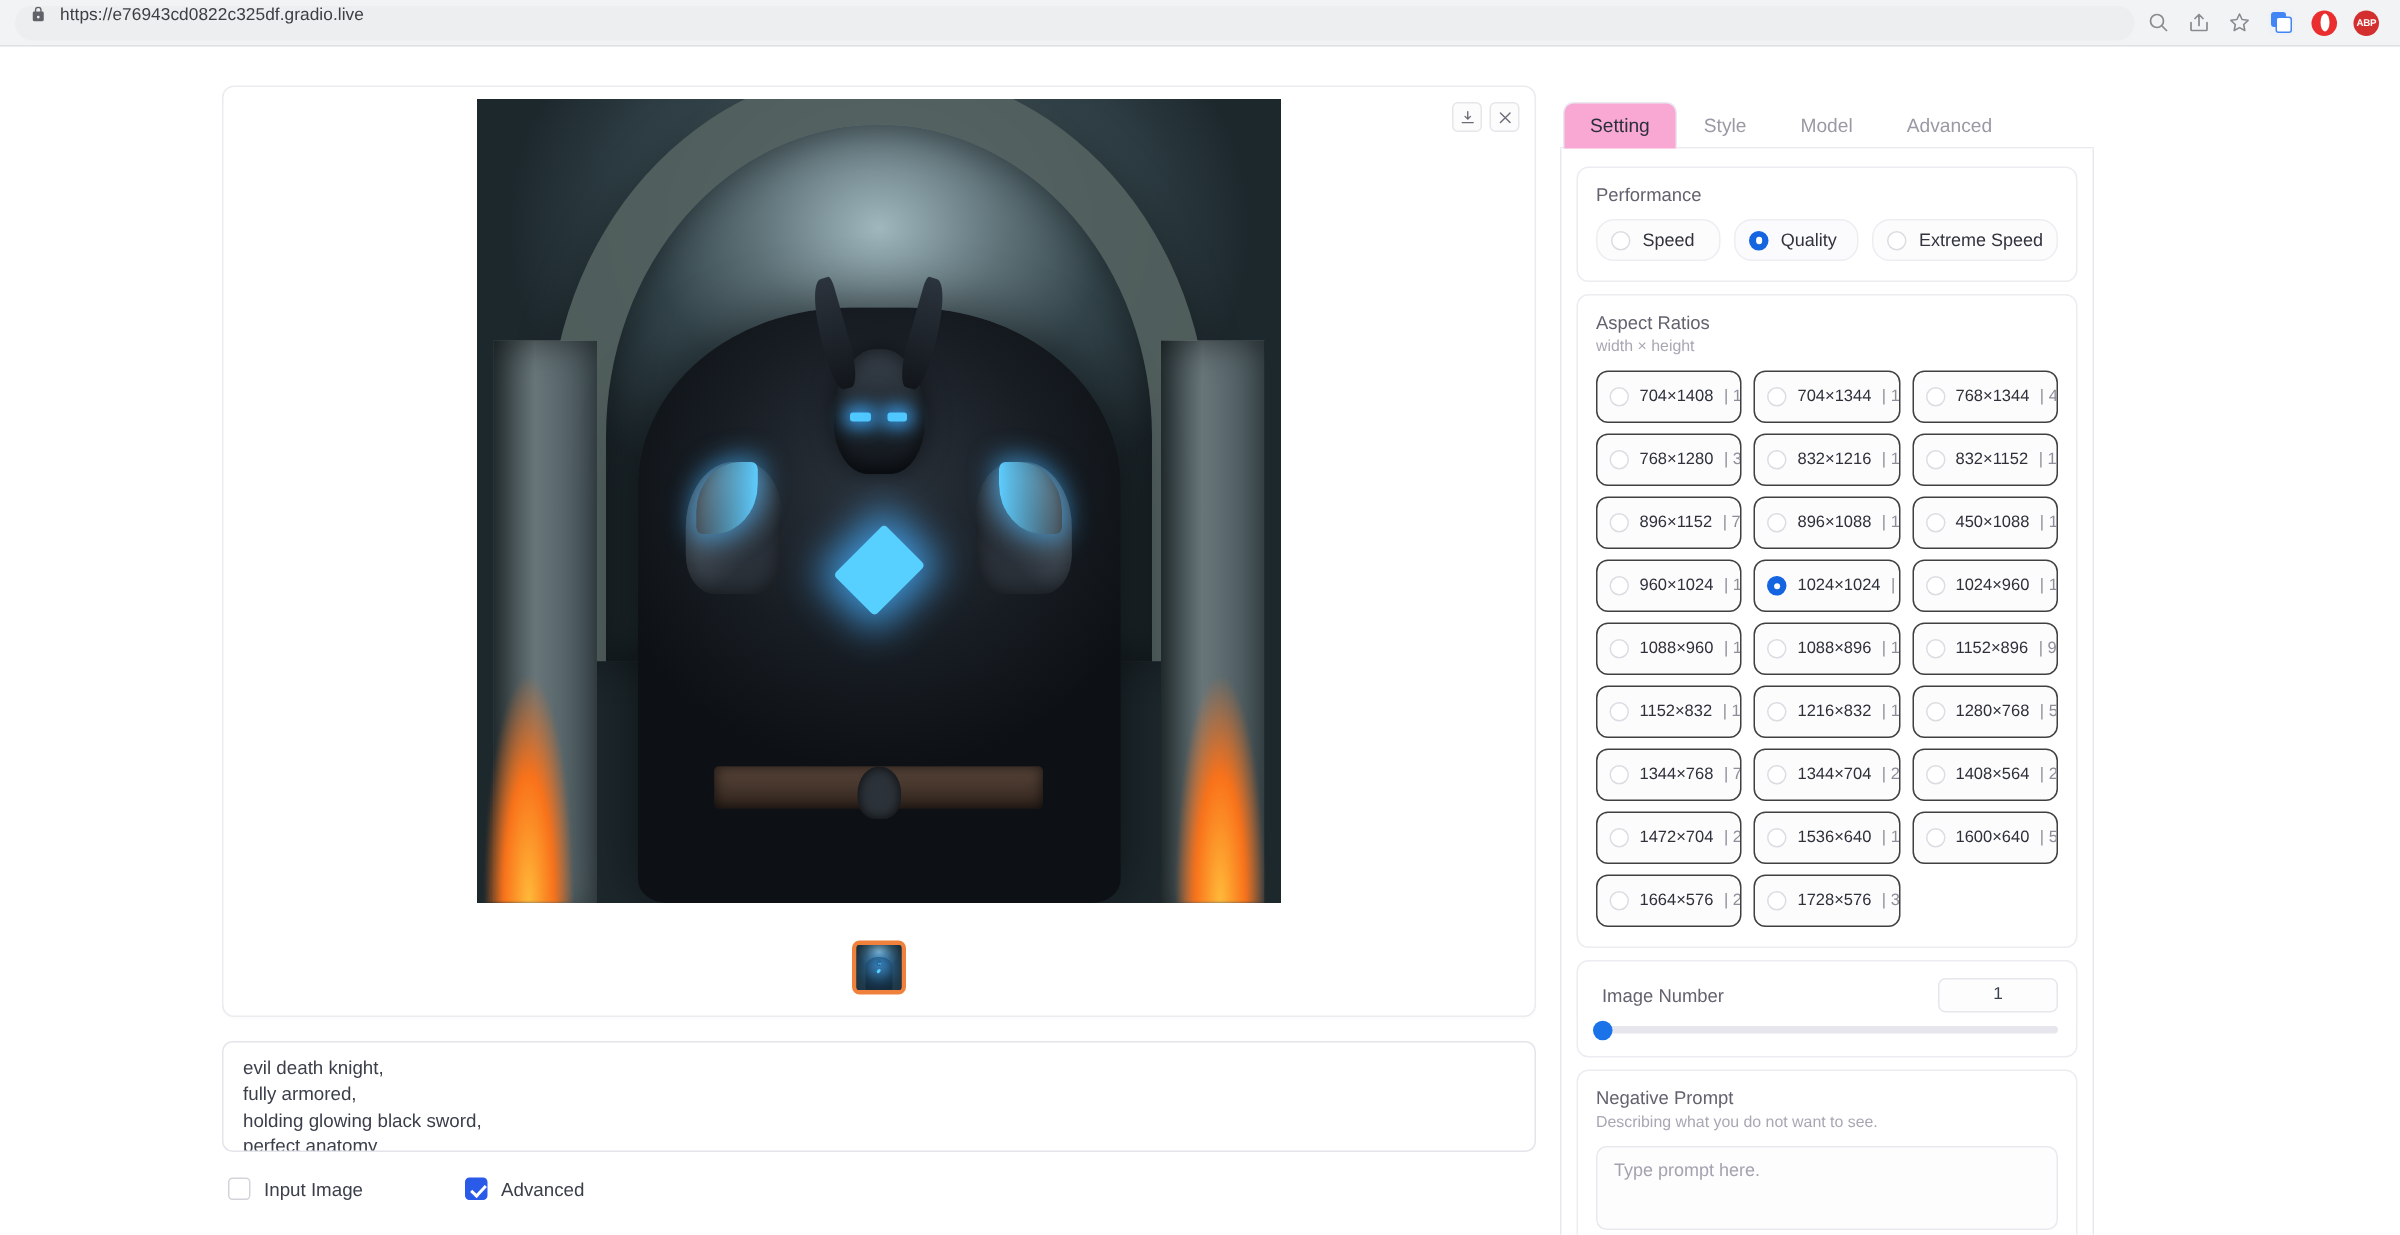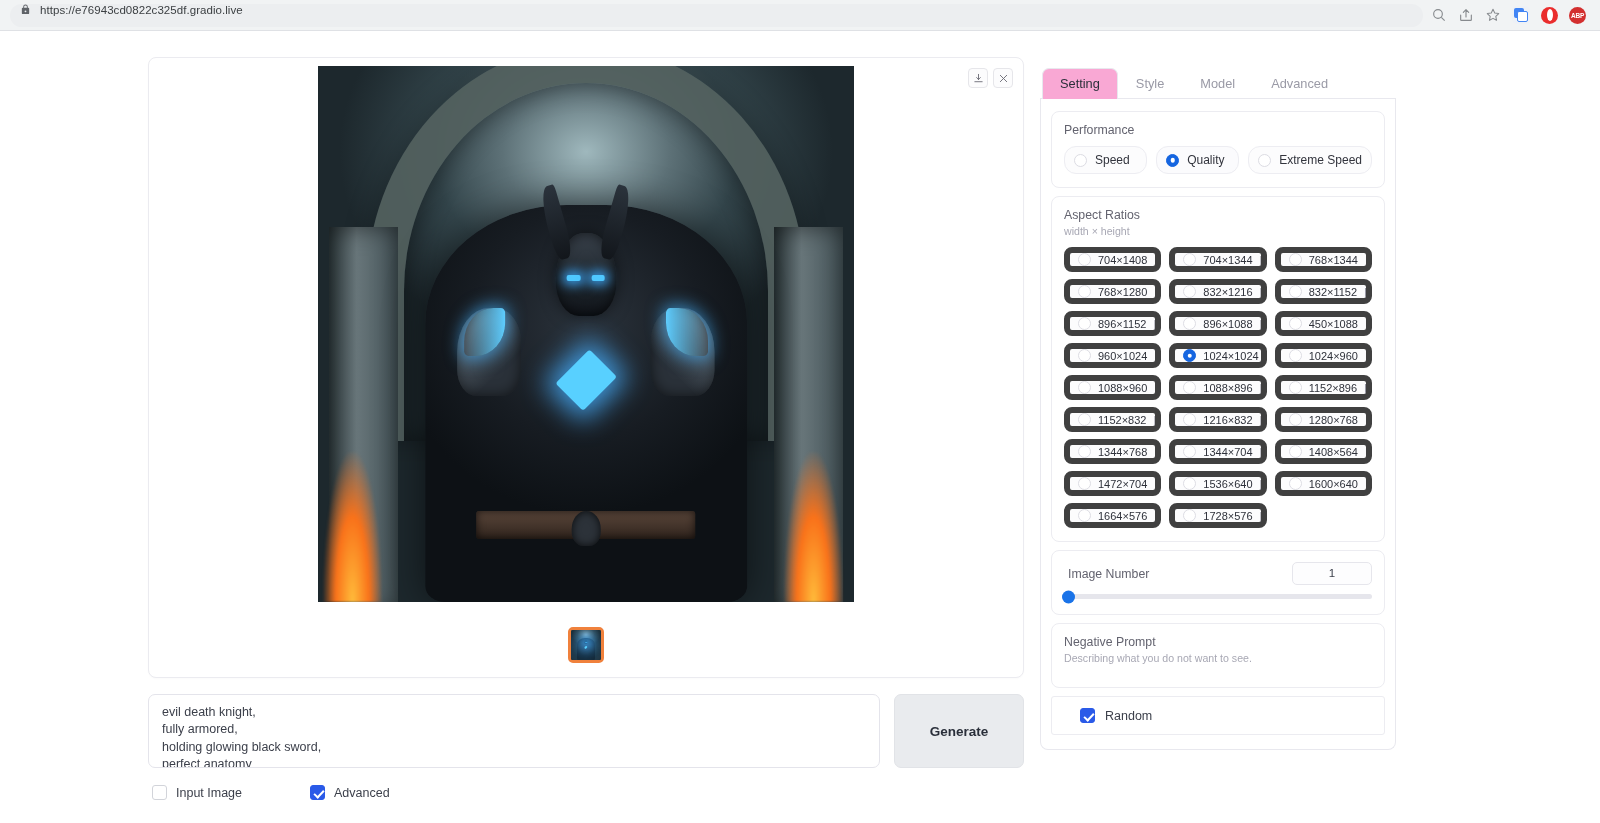--- a/index.html
+++ b/index.html
@@ -295,25 +295,25 @@
     background: #ffffff;
   }
 
   .ar-grid {
     display: grid;
     grid-template-columns: repeat(3, 1fr);
     gap: 7px 8px;
   }
   .ar-pill {
     display: flex;
-    align-items: flex-end;
+    align-items: flex-start;
     gap: 7px;
-    border: 6px solid #404040;
+    border: 1px solid #404040;
     border-radius: 8px;
-    padding: 0 8px;
+    padding: 10px 8px;
     background: #fcfcfd;
     cursor: pointer;
     font-size: 11px;
     color: #2e313a;
     white-space: nowrap;
     overflow: hidden;
   }
   .ar-pill .dim { font-weight: normal; }
   .ar-pill .ratio { color: #8e8e9b; }
 
@@ -568,21 +568,20 @@
           </div>
         </div>
       </div>
     </div>
 
     <div class="prompt-row">
       <textarea class="prompt-area" style="">evil death knight,
 fully armored,
 holding glowing black sword,
 perfect anatomy</textarea>
-      <button class="generate-btn">Generate</button>
     </div>
 
     <div class="checkbox-row">
       <div class="cb-item first">
         <span class="cbox"></span>
         <span class="cb-label">Input Image</span>
       </div>
       <div class="cb-item">
         <span class="cbox checked"></span>
         <span class="cb-label">Advanced</span>
@@ -762,20 +761,21 @@
           <div class="num-box">1</div>
         </div>
         <div class="slider-track">
           <div class="slider-thumb" style="left: 0%;"></div>
         </div>
       </div>
 
       <div class="card">
         <div class="sec-label">Negative Prompt</div>
         <div class="sec-sub">Describing what you do not want to see.</div>
+        <textarea class="np-box" placeholder="Type prompt here." style=""></textarea>
       </div>
 
       <div class="rand-card">
         <span class="cbox checked"></span>
         <span class="cb-label">Random</span>
       </div>
     </div>
 
   </div>
 </div>

